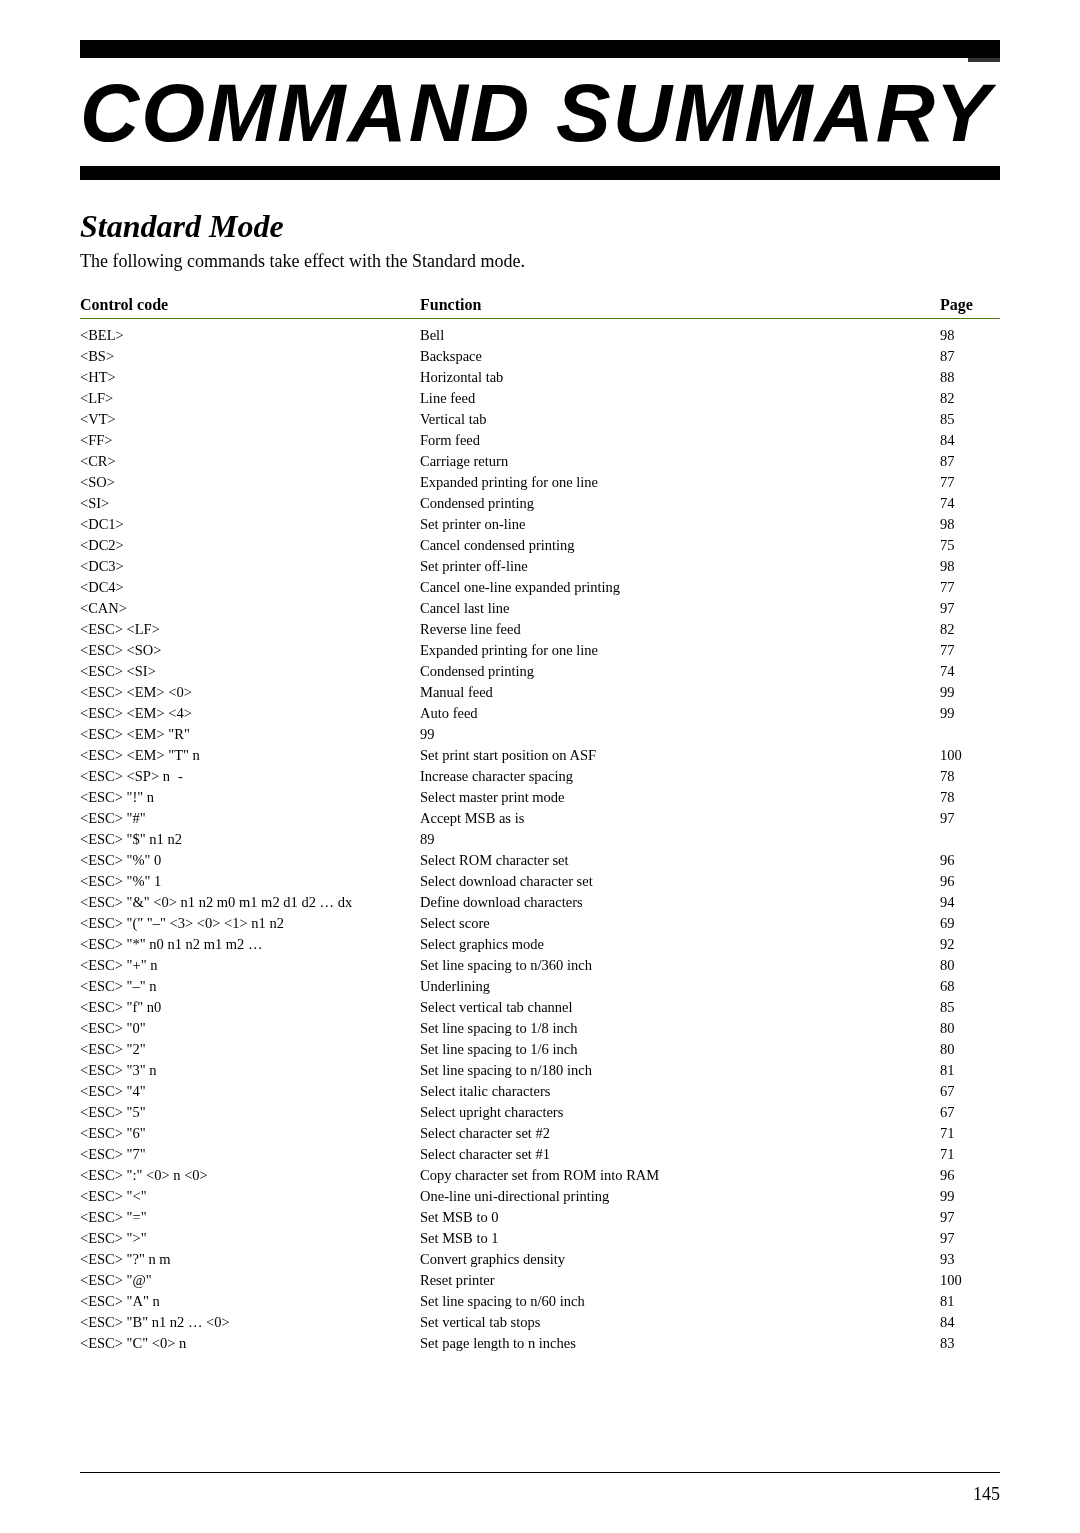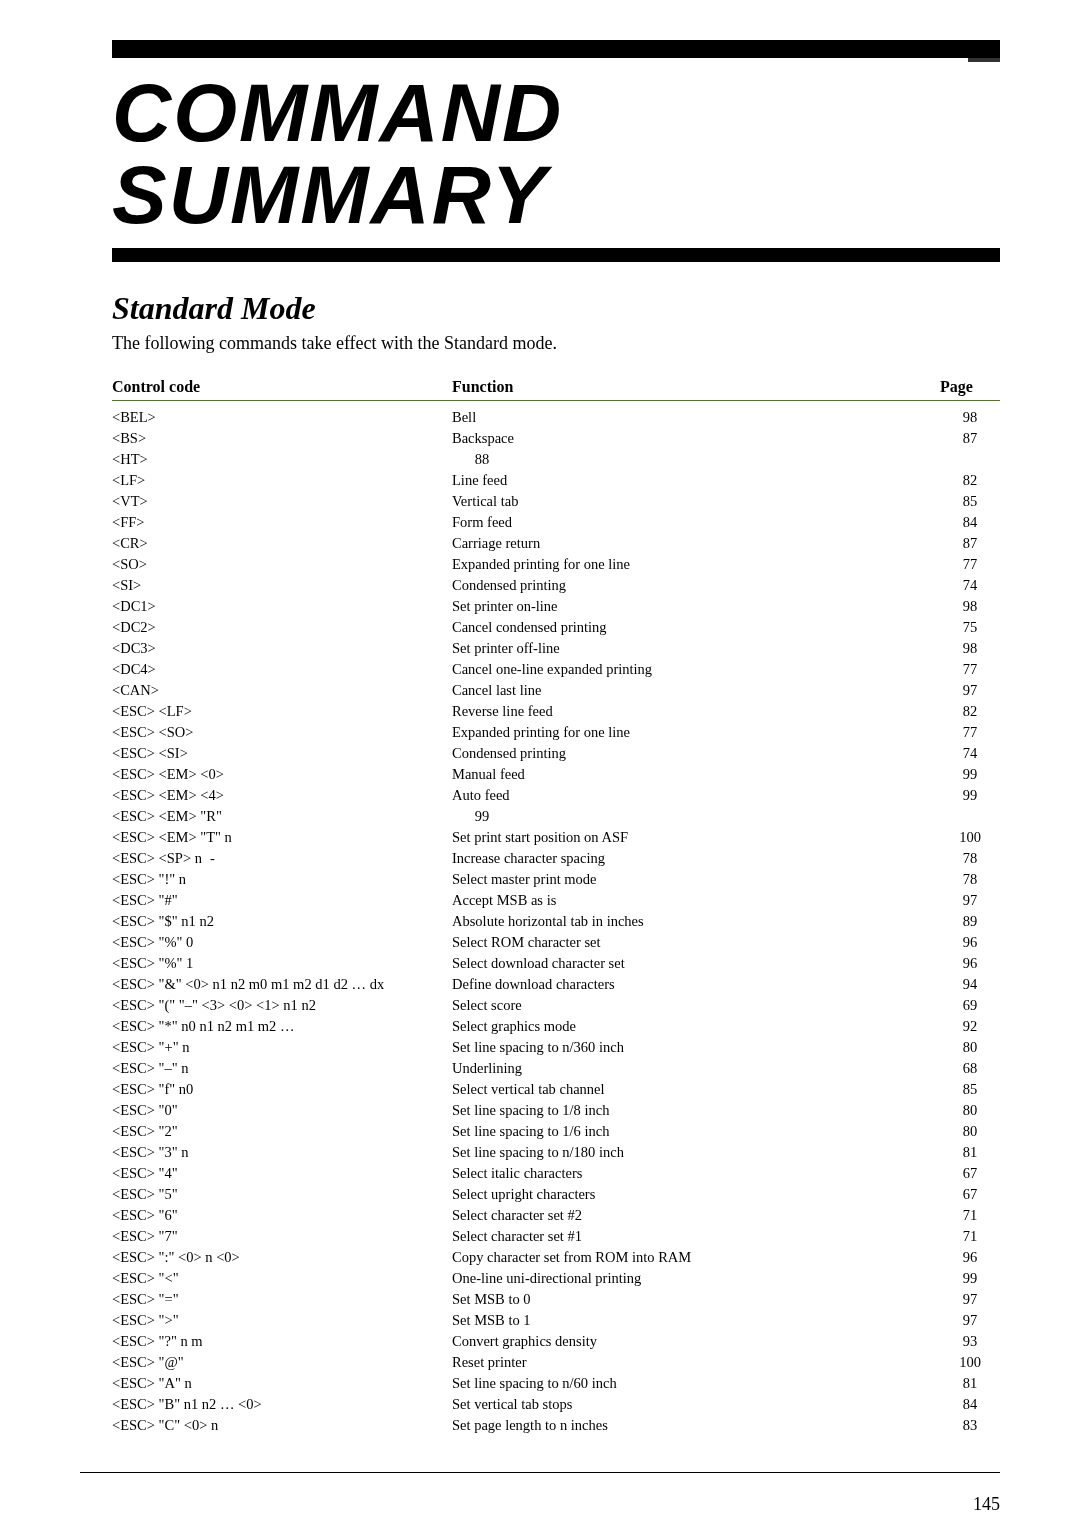--- a/index.html
+++ b/index.html
@@ -14,21 +14,21 @@
       width: 1080px;
       min-height: 1533px;
       position: relative;
       color: #000000;
     }
 
     .page {
       width: 1080px;
       min-height: 1533px;
       background: #ffffff;
-      padding: 40px 80px 60px 112px;
+      padding: 40px 80px 60px 80px;
       position: relative;
     }
 
     
     .top-bar-area {
       position: relative;
       margin-bottom: 0;
     }
 
     .top-thick-bar {
@@ -116,27 +116,27 @@
 
     .cmd-function {
       flex: 1;
       font-size: 14.5px;
       font-family: 'Times New Roman', Times, serif;
     }
 
     .cmd-page {
       width: 60px;
       font-size: 14.5px;
-      text-align: center;
+      text-align: left;
       font-family: 'Times New Roman', Times, serif;
     }
 
     .page-number {
       position: absolute;
-      bottom: 18px;
+      bottom: 28px;
       right: 80px;
       font-size: 18px;
       font-family: 'Times New Roman', Times, serif;
     }
 
     .bottom-line {
       position: absolute;
       bottom: 60px;
       left: 80px;
       right: 80px;
@@ -184,20 +184,21 @@
         <div class="cmd-function">Bell</div>
         <div class="cmd-page">98</div>
       </div>
       <div class="command-row">
         <div class="cmd-control">&lt;BS&gt;</div>
         <div class="cmd-function">Backspace</div>
         <div class="cmd-page">87</div>
       </div>
       <div class="command-row">
         <div class="cmd-control">&lt;HT&gt;</div>
+        <div class="cmd-function">Horizontal tab</div>
         <div class="cmd-page">88</div>
       </div>
       <div class="command-row">
         <div class="cmd-control">&lt;LF&gt;</div>
         <div class="cmd-function">Line feed</div>
         <div class="cmd-page">82</div>
       </div>
       <div class="command-row">
         <div class="cmd-control">&lt;VT&gt;</div>
         <div class="cmd-function">Vertical tab</div>
@@ -292,21 +293,20 @@
         <div class="cmd-function">Select master print mode</div>
         <div class="cmd-page">78</div>
       </div>
       <div class="command-row">
         <div class="cmd-control">&lt;ESC&gt; "#"</div>
         <div class="cmd-function">Accept MSB as is</div>
         <div class="cmd-page">97</div>
       </div>
       <div class="command-row">
         <div class="cmd-control">&lt;ESC&gt; "$" n1 n2</div>
-        <div class="cmd-function">Absolute horizontal tab in inches</div>
         <div class="cmd-page">89</div>
       </div>
       <div class="command-row">
         <div class="cmd-control">&lt;ESC&gt; "%" 0</div>
         <div class="cmd-function">Select ROM character set</div>
         <div class="cmd-page">96</div>
       </div>
       <div class="command-row">
         <div class="cmd-control">&lt;ESC&gt; "%" 1</div>
         <div class="cmd-function">Select download character set</div>

